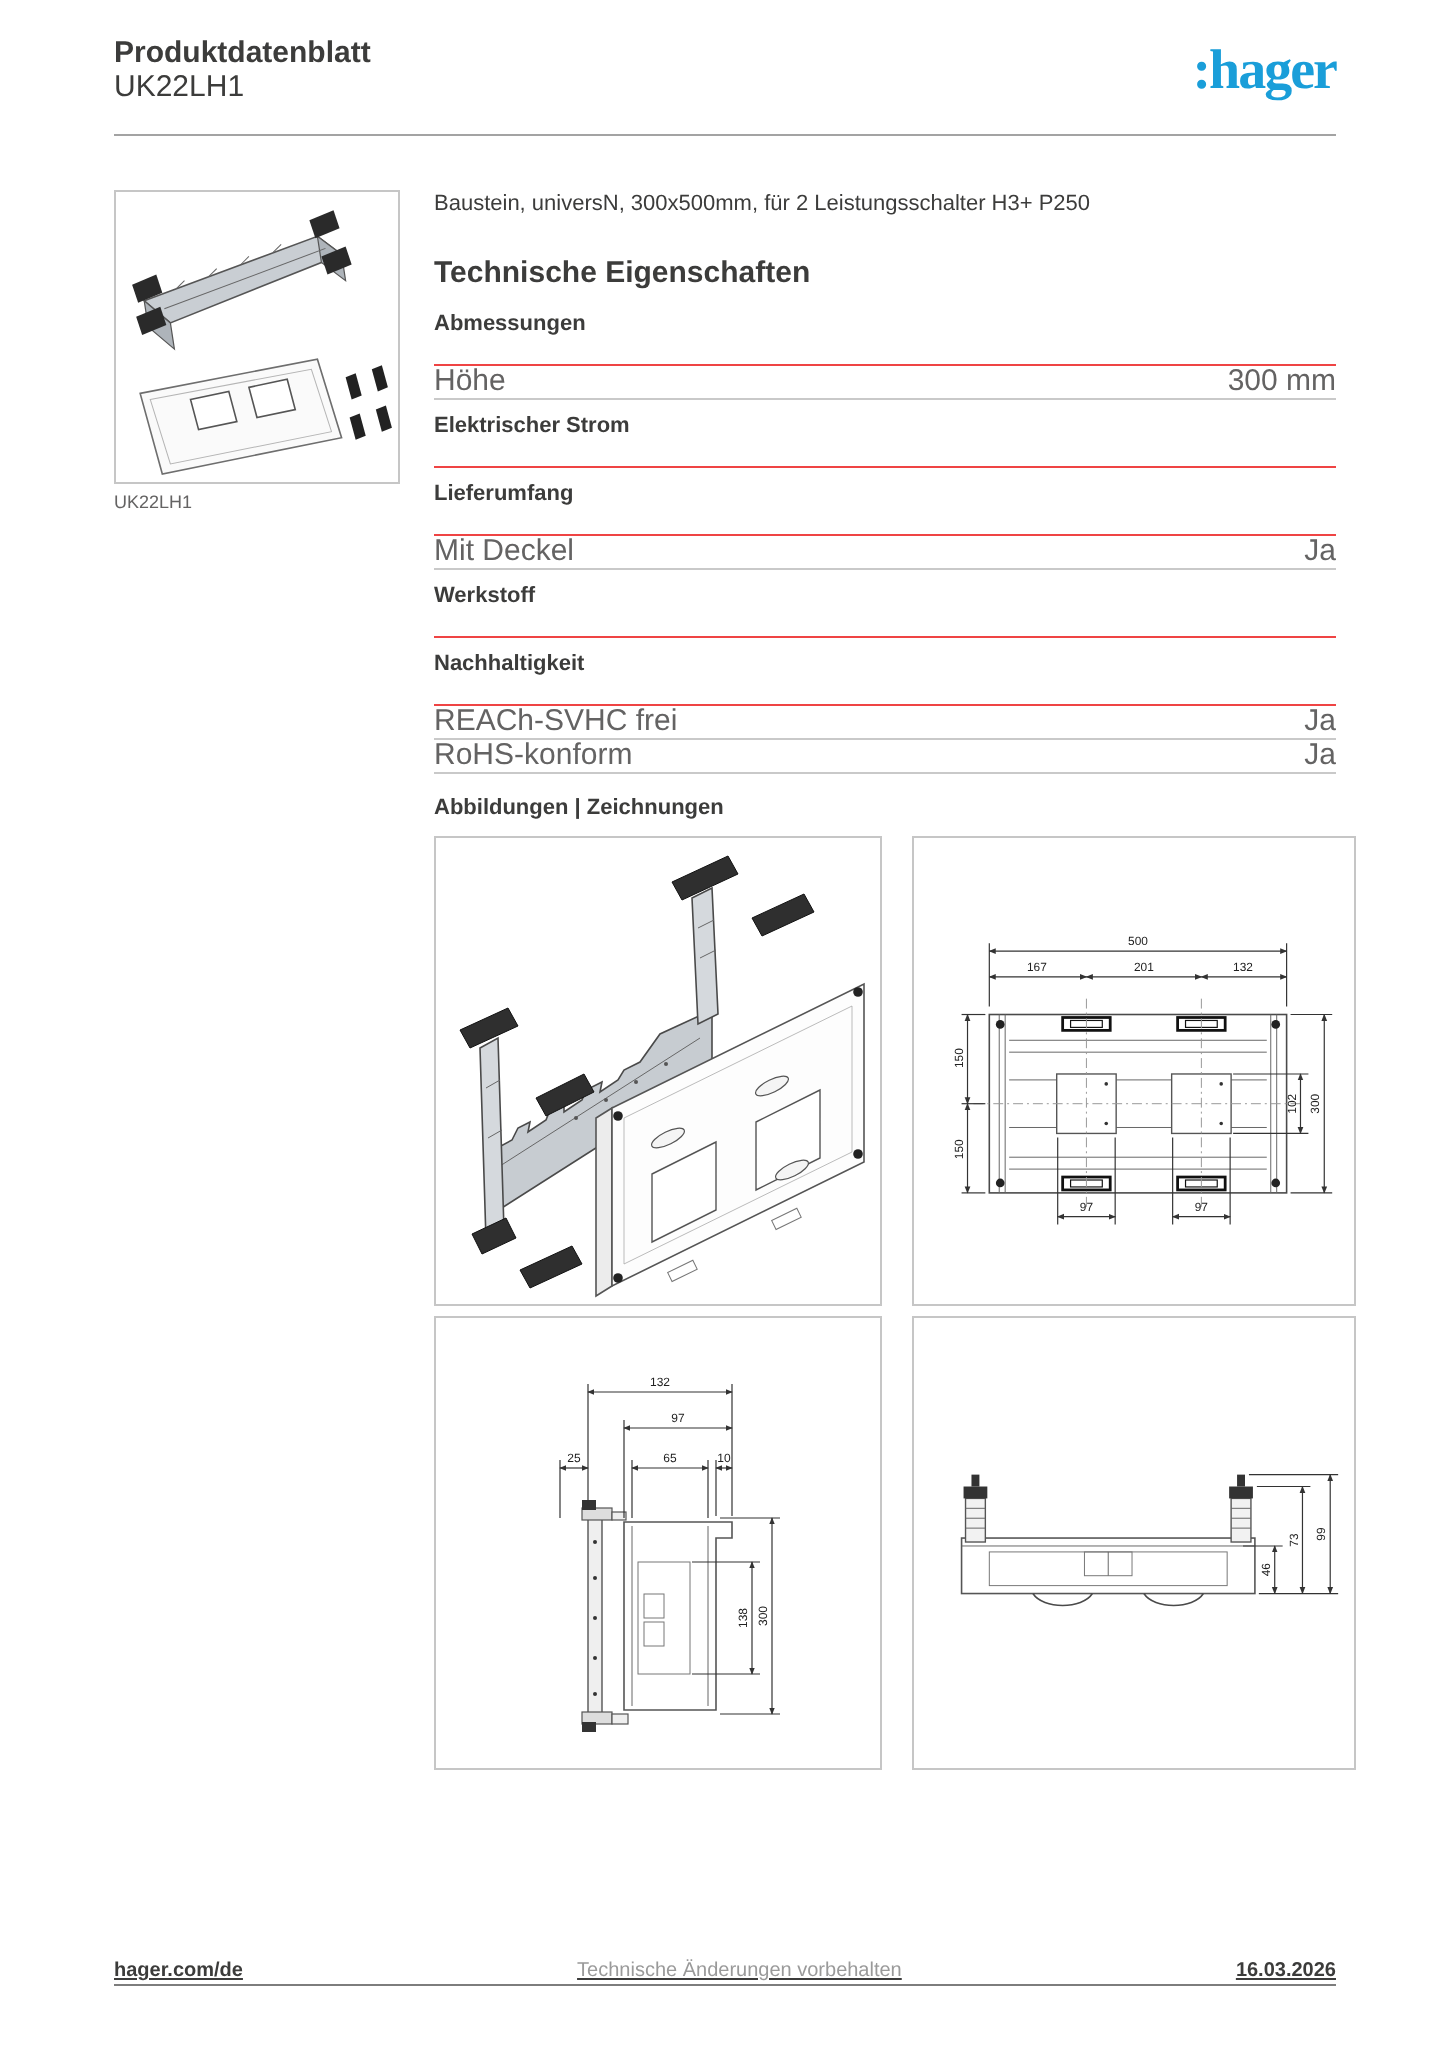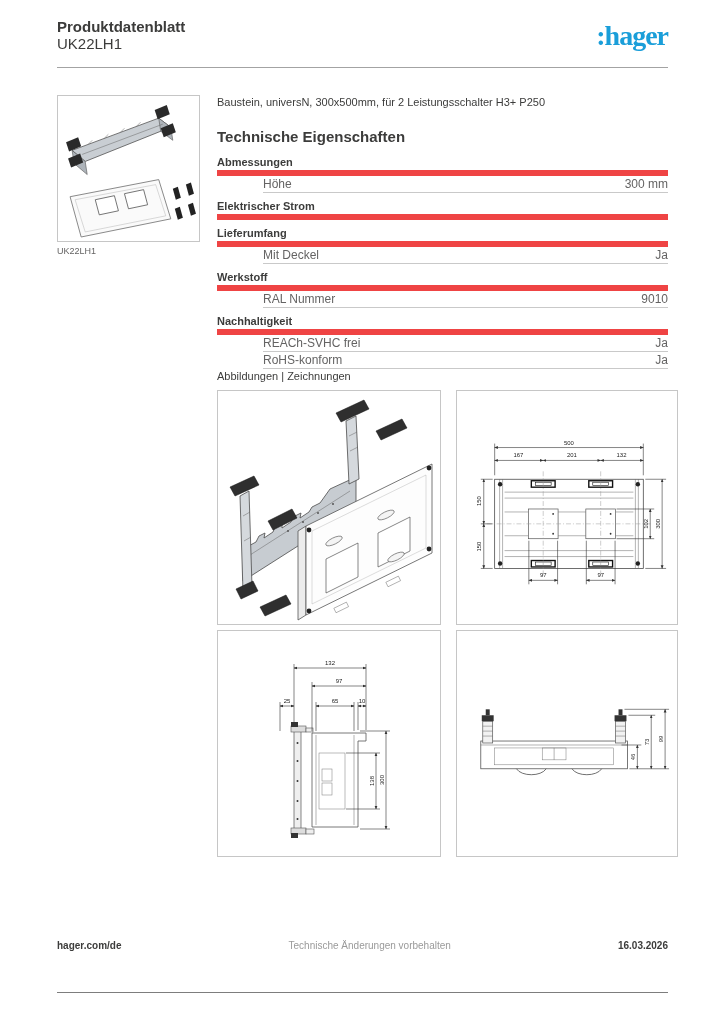--- a/index.html
+++ b/index.html
@@ -17,35 +17,35 @@
   
   .product-card { position:absolute; left:57px; top:95px; width:141px; height:145px;
                   border:1px solid #c6c6c6; background:#fff; }
   .product-caption { position:absolute; left:57px; top:246px; font-size:9px; color:#646363; }
   
   .content { position:absolute; left:217px; top:96px; width:451px; }
   .product-title { font-size:11px; font-weight:normal; line-height:13px; }
   .tech-heading { font-size:15px; font-weight:bold; line-height:13px; margin-top:21px; }
   .spec-section { margin-top:7px; }
   .spec-section.first { margin-top:13px; }
-  .spec-head { font-size:11px; font-weight:bold; line-height:12px; padding-bottom:2px;
-               border-bottom:6px solid #ef4444; }
-  .spec-row { display:flex; justify-content:space-between; font-size:12px; line-height:12px;
-              color:#646363; padding:2px 0; border-bottom:1px solid #c9c9c9;margin-left:46px; }
-  .drawings-heading { font-size:11px; font-weight:normal; line-height:13px; margin-top:1px; }
+  .spec-head { font-size:11px; font-weight:bold; line-height:12px; padding-bottom:14px;
+               border-bottom:1px solid #ef4444; }
+  .spec-row { display:flex; justify-content:space-between; font-size:15px; line-height:12px;
+              color:#646363; padding:2px 0; border-bottom:1px solid #c9c9c9; }
+  .drawings-heading { font-size:11px; font-weight:bold; line-height:13px; margin-top:11px; }
   .drawings-grid { margin-top:7px; width:461px; display:grid;
                    grid-template-columns:224px 222px; grid-template-rows:235px 227px;
                    column-gap:15px; row-gap:5px; }
   .draw-cell { border:1px solid #c6c6c6; background:#fff; display:flex;
                align-items:center; justify-content:center; }
   .draw-cell svg { width:100%; height:100%; }
   
   .footer-rule { position:absolute; left:57px; top:992px; width:611px; height:1px; background:#7d7d7d; }
-  .footer { position:absolute; left:57px; top:940px; width:611px; display:flex;
-            justify-content:space-between; align-items:flex-end; font-size:10px; }
+  .footer { position:absolute; left:57px; top:980px; width:611px; display:flex;
+            justify-content:space-between; align-items:flex-end; font-size:10px;text-decoration:underline; }
   .footer .site, .footer .date { font-weight:bold; color:#3c3c3b; }
   .footer .notice { color:#9a9a9a; }
   
   .dim { font:6px "Liberation Sans", sans-serif; fill:#222; }
   .thin  { stroke:#666; stroke-width:0.5; fill:none; }
   .edge  { stroke:#4a4a4a; stroke-width:0.8; fill:none; }
   .dimln { stroke:#333; stroke-width:0.6; fill:none; }
   .ctr   { stroke:#999; stroke-width:0.5; stroke-dasharray:5 2 1 2; fill:none; }
 </style>
 </head>
@@ -114,24 +114,20 @@
     <div class="spec-section">
       <div class="spec-head">Lieferumfang</div>
       <div class="spec-row">
         <span>Mit Deckel</span>
         <span>Ja</span>
       </div>
     </div>
 
     <div class="spec-section">
       <div class="spec-head">Werkstoff</div>
-      <div class="spec-row">
-        <span>RAL Nummer</span>
-        <span>9010</span>
-      </div>
     </div>
 
     <div class="spec-section">
       <div class="spec-head">Nachhaltigkeit</div>
       <div class="spec-row">
         <span>REACh-SVHC frei</span>
         <span>Ja</span>
       </div>
       <div class="spec-row">
         <span>RoHS-konform</span>

